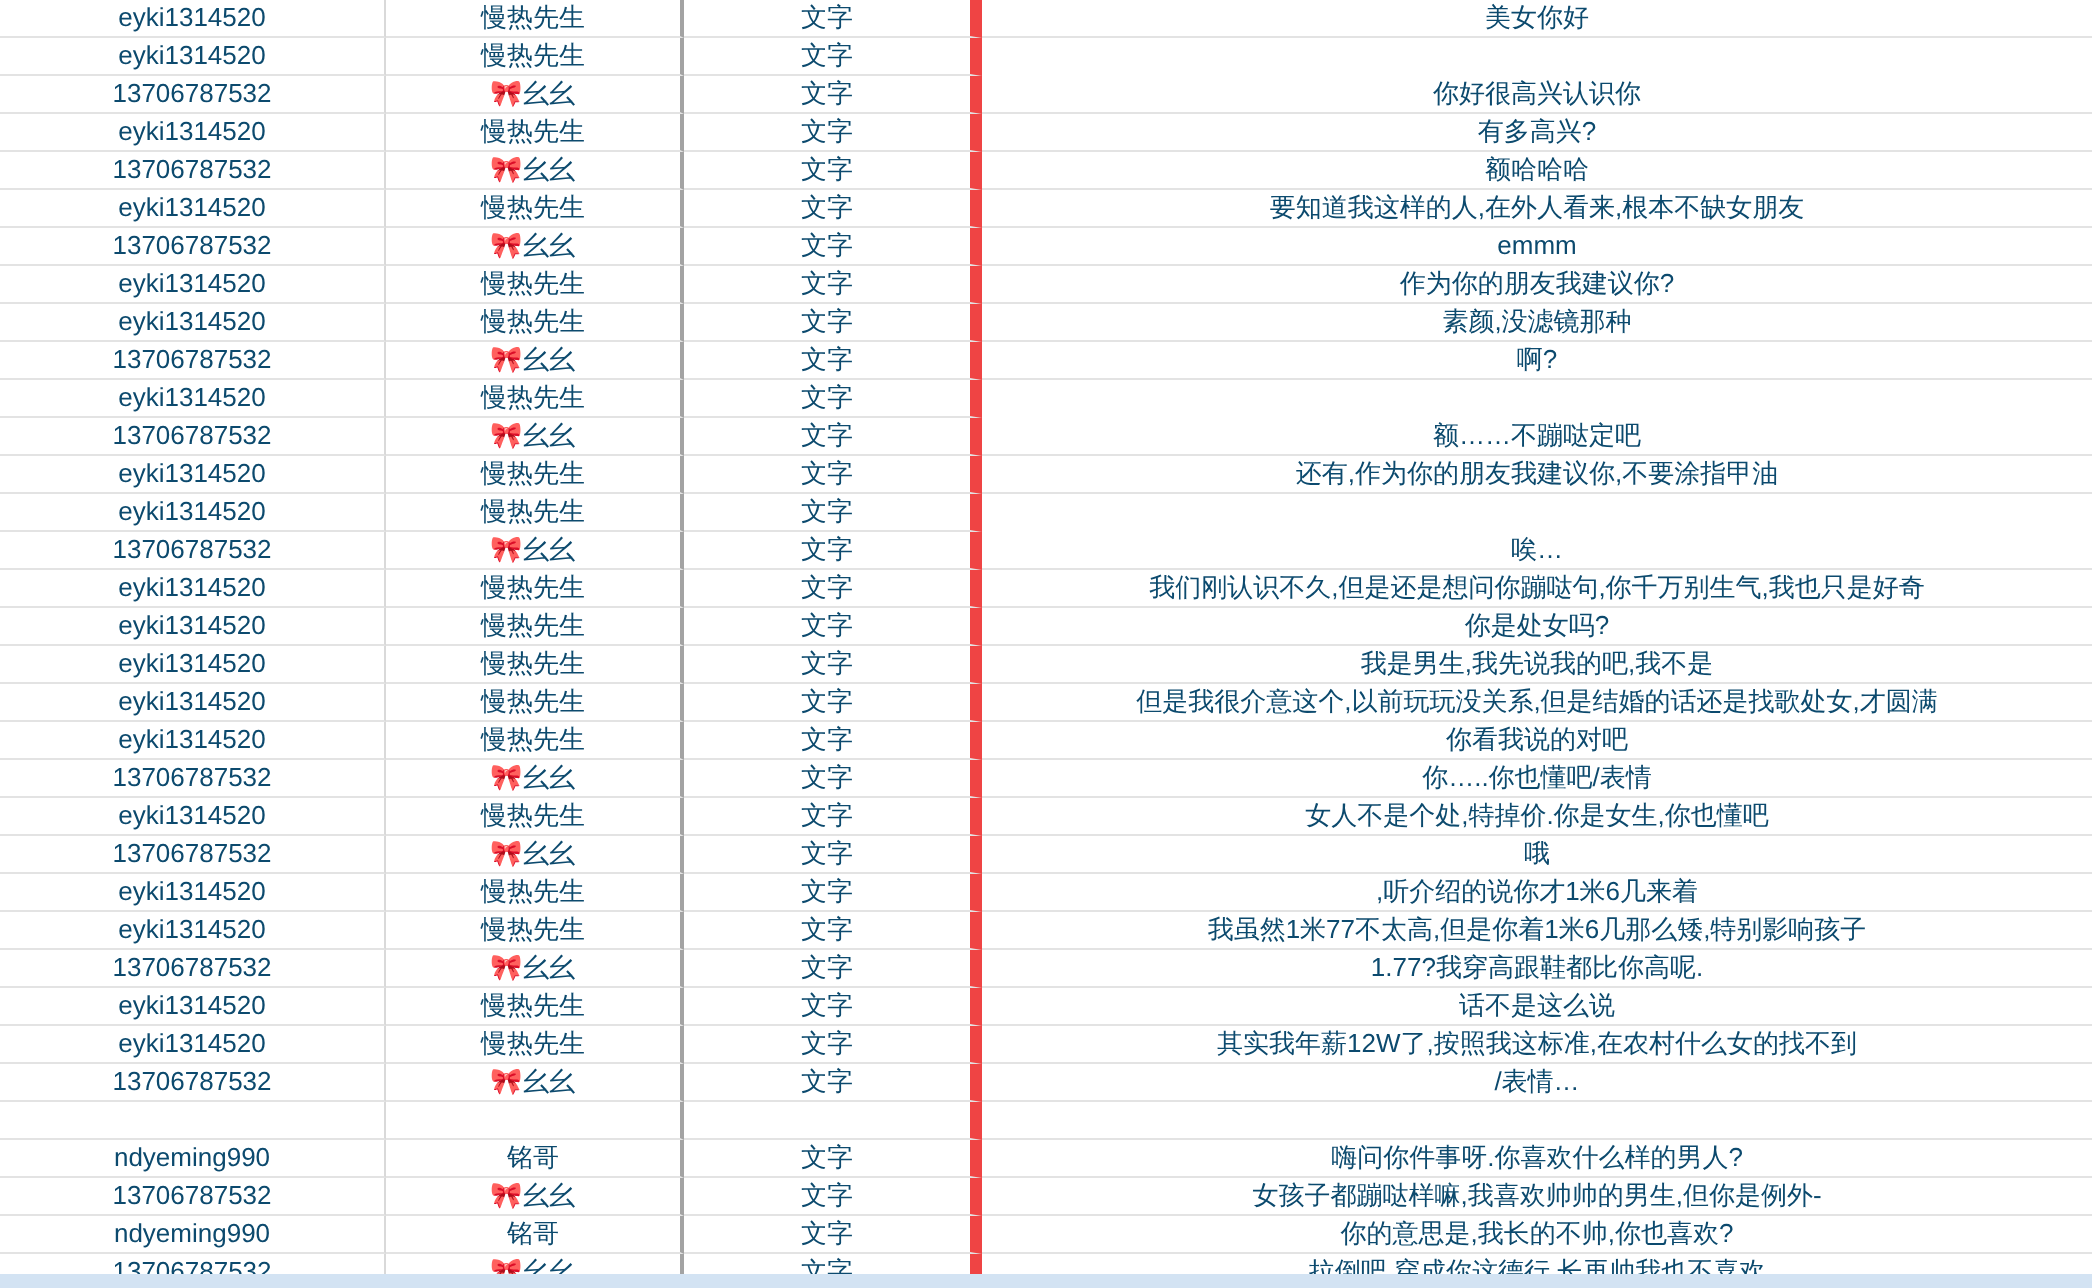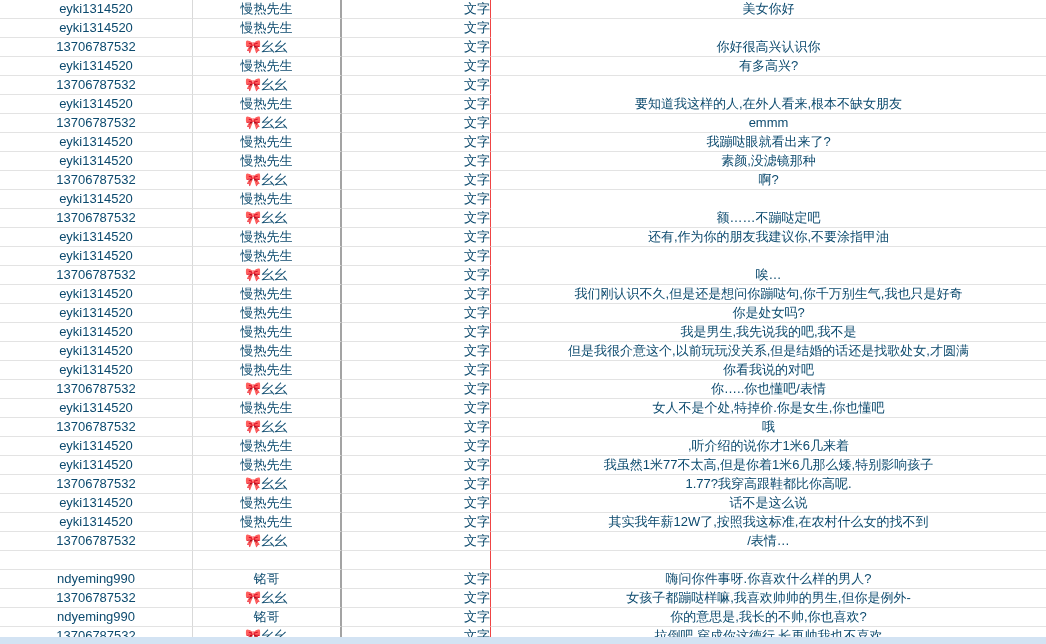--- a/index.html
+++ b/index.html
@@ -17,21 +17,21 @@
     box-sizing:border-box;
     height:19px;
     line-height:18px;
     text-align:center;
     white-space:nowrap;
     overflow:hidden;
     border-bottom:1px solid #e3e3e3;
   }
   .cell.account {width:193px;border-right:1px solid #d9d9d9;}
   .cell.nickname{width:149px;border-right:2px solid #a3a3a3;}
-  .cell.type    {width:149px;border-right:1px solid #ef4444;text-align:right;}
+  .cell.type    {width:149px;border-right:6px solid #ef4444;}
   .cell.message {width:555px;}
   .bottom-bar{
     position:absolute;
     left:0;bottom:0;
     width:1046px;height:7px;
     background:#d3e3f3;
   }
 </style>
 </head>
 <body>
@@ -58,38 +58,39 @@
       <div class="row">
         <div class="cell account">eyki1314520</div>
         <div class="cell nickname">慢热先生</div>
         <div class="cell type">文字</div>
         <div class="cell message">有多高兴?</div>
       </div>
       <div class="row">
         <div class="cell account">13706787532</div>
         <div class="cell nickname">🎀幺幺</div>
         <div class="cell type">文字</div>
+        <div class="cell message">额哈哈哈</div>
       </div>
       <div class="row">
         <div class="cell account">eyki1314520</div>
         <div class="cell nickname">慢热先生</div>
         <div class="cell type">文字</div>
         <div class="cell message">要知道我这样的人,在外人看来,根本不缺女朋友</div>
       </div>
       <div class="row">
         <div class="cell account">13706787532</div>
         <div class="cell nickname">🎀幺幺</div>
         <div class="cell type">文字</div>
         <div class="cell message">emmm</div>
       </div>
       <div class="row">
         <div class="cell account">eyki1314520</div>
         <div class="cell nickname">慢热先生</div>
         <div class="cell type">文字</div>
-        <div class="cell message">我蹦哒眼就看出来了?</div>
+        <div class="cell message">作为你的朋友我建议你?</div>
       </div>
       <div class="row">
         <div class="cell account">eyki1314520</div>
         <div class="cell nickname">慢热先生</div>
         <div class="cell type">文字</div>
         <div class="cell message">素颜,没滤镜那种</div>
       </div>
       <div class="row">
         <div class="cell account">13706787532</div>
         <div class="cell nickname">🎀幺幺</div>

